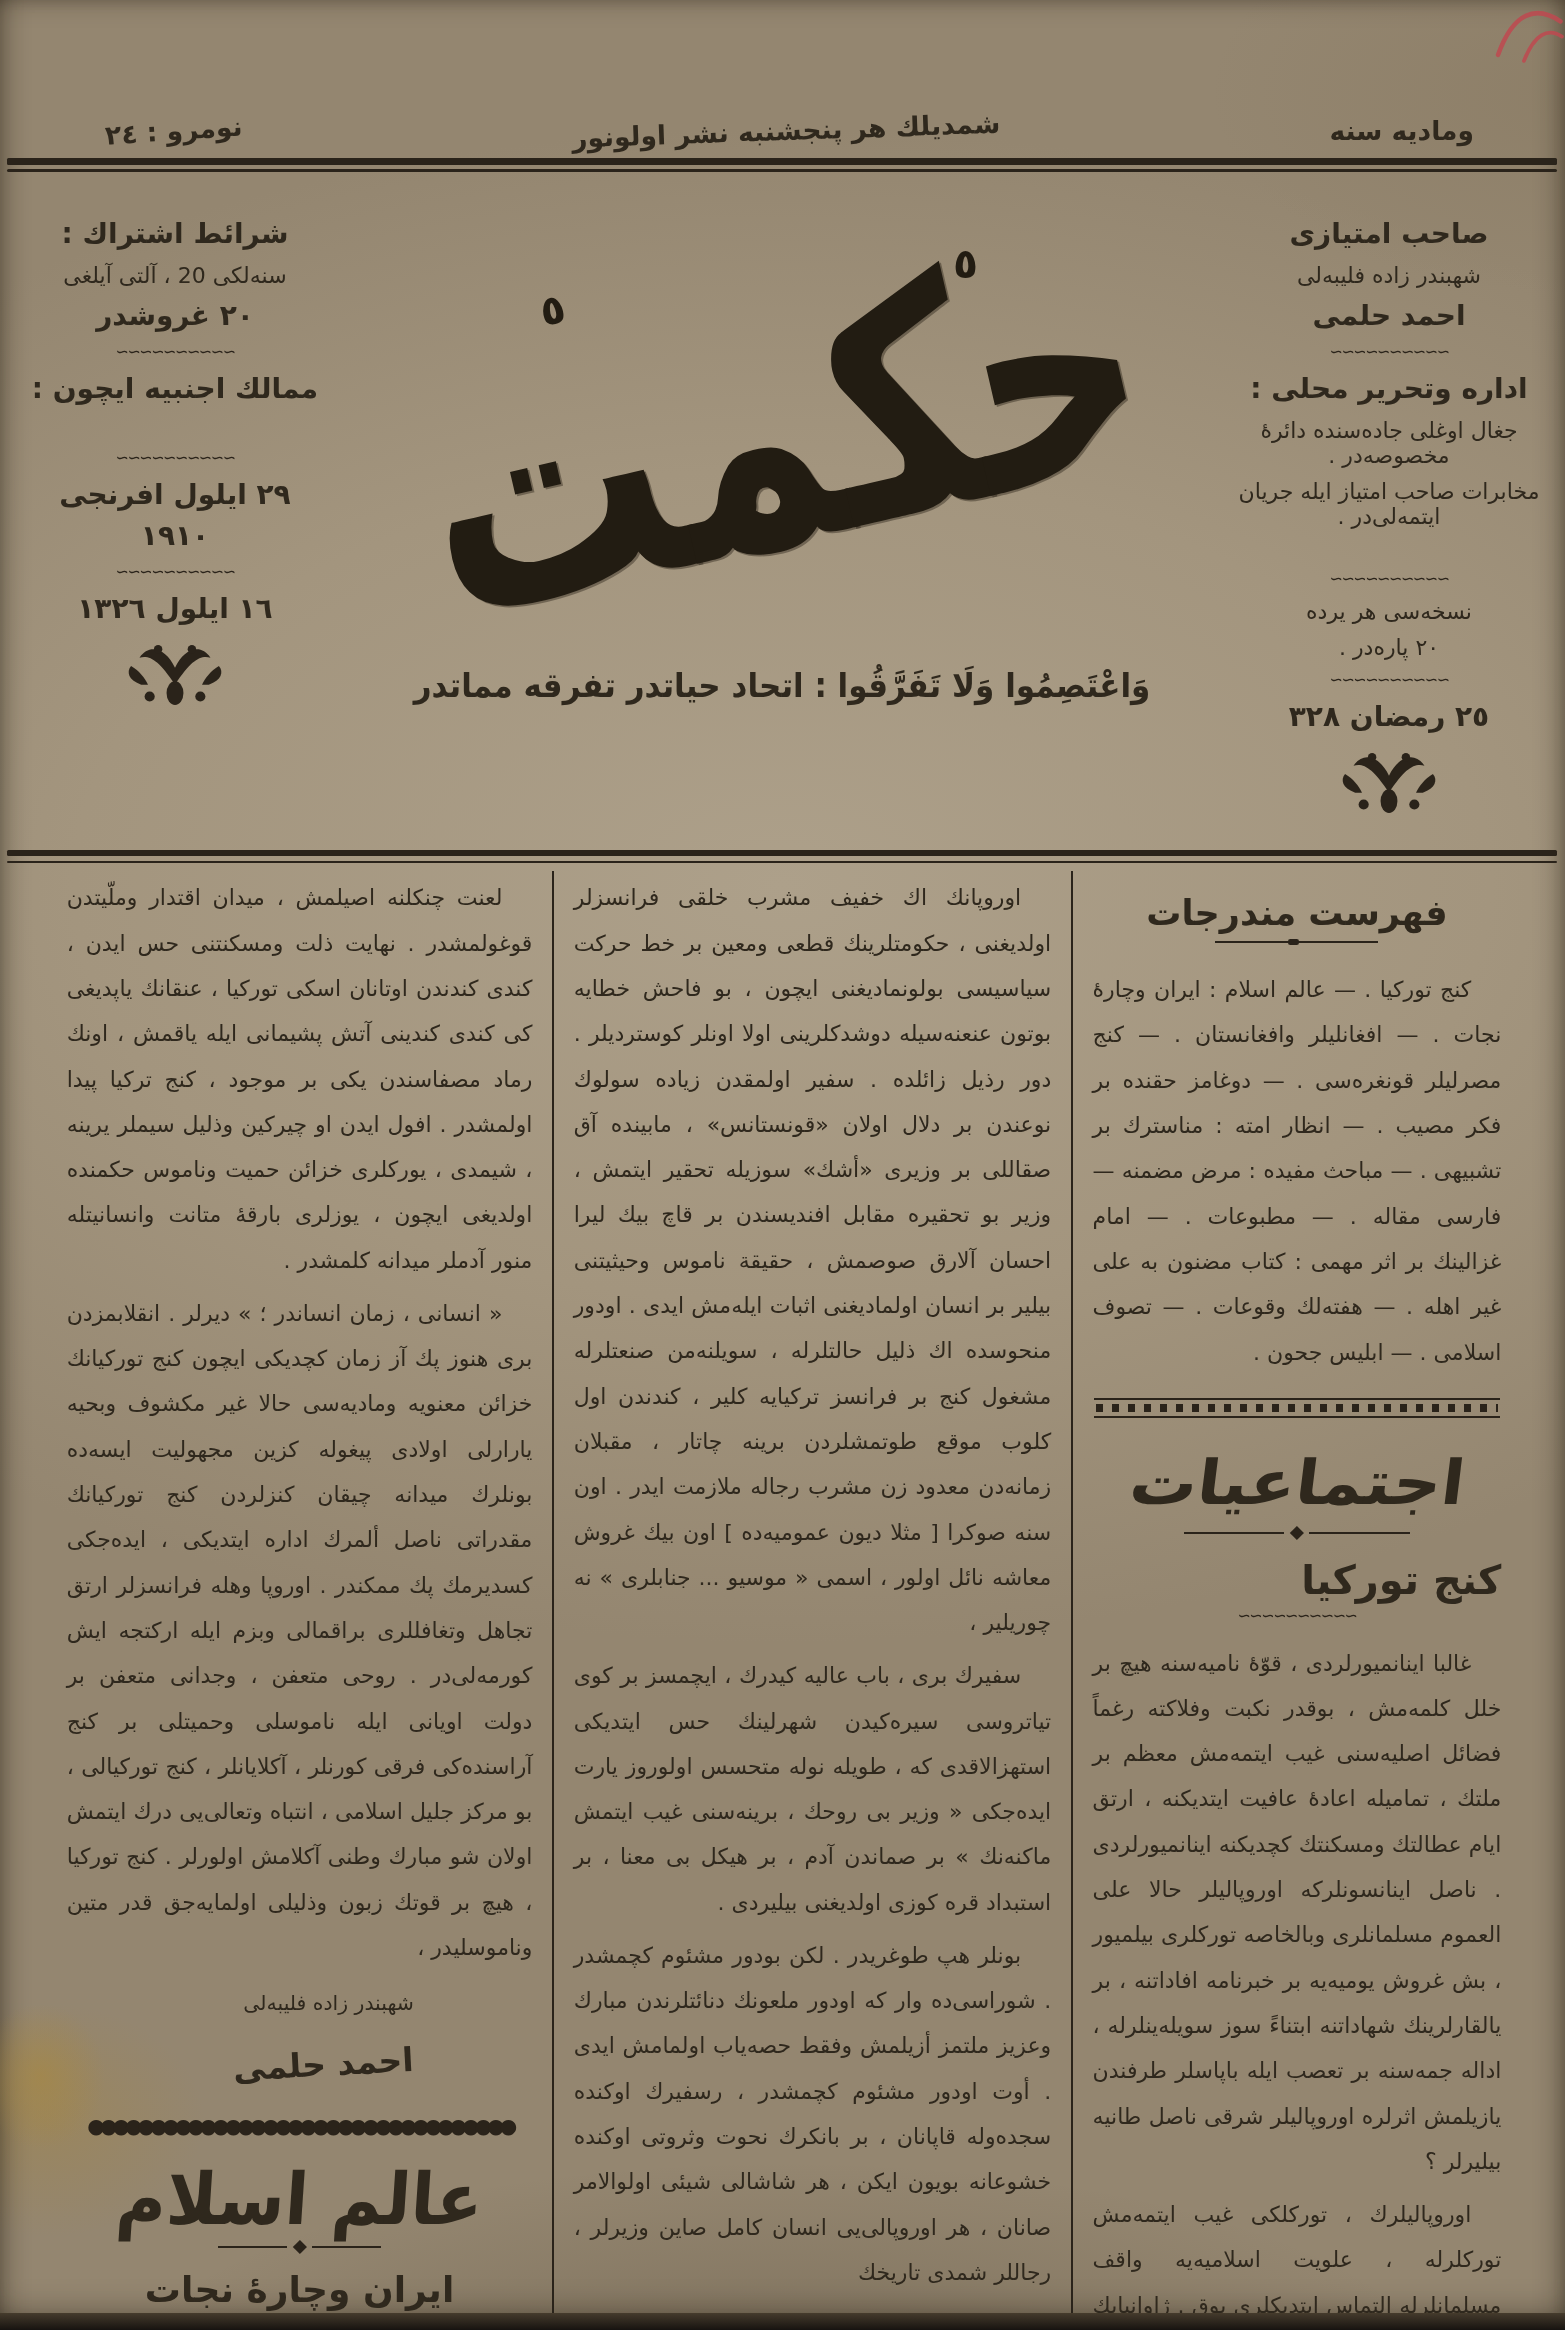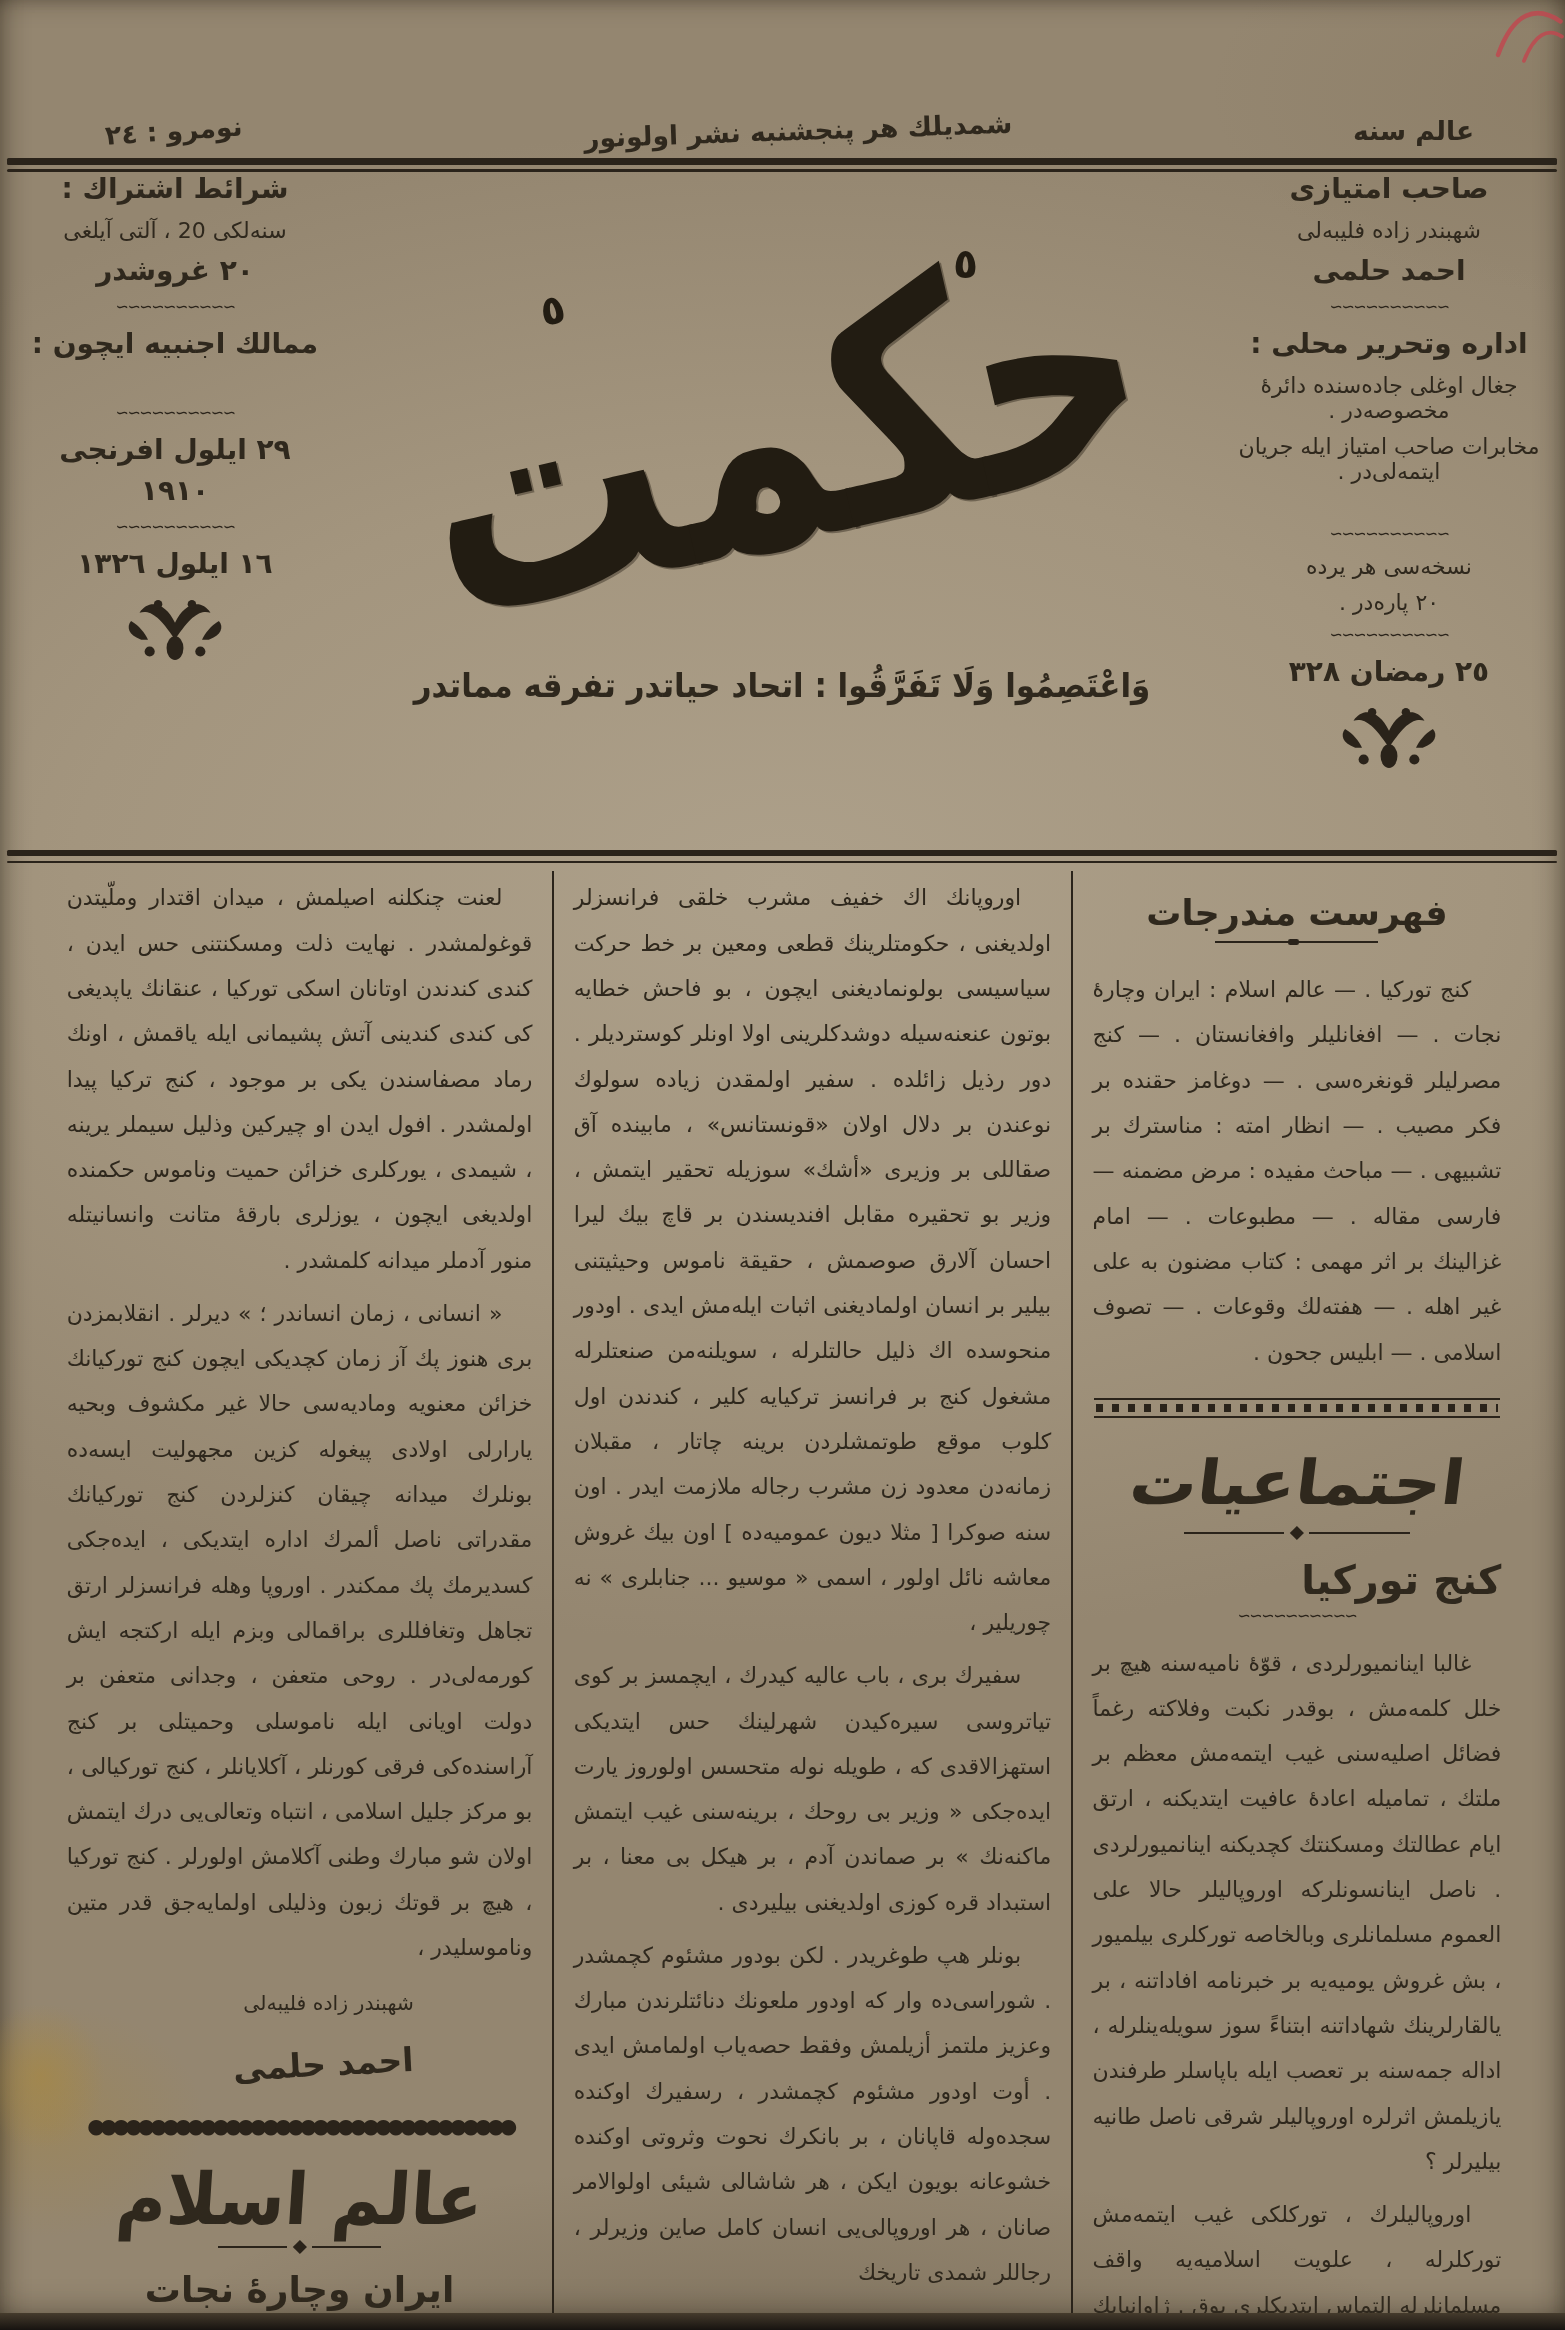--- a/index.html
+++ b/index.html
@@ -18,21 +18,21 @@
   
   .top-row{display:flex;justify-content:space-between;align-items:flex-end;padding:115px 91px 0 106px;}
   .top-row .cell{font-size:26.5px;font-weight:bold;letter-spacing:0.8px;}
   .cell-issue{transform:rotate(-4deg);}
   .cell-pub{transform:rotate(-2deg);}
   .rule{margin:12px 7.6px 0;}
   .rule .thick{height:6.8px;background:#2a231a;border-radius:1.5px;}
   .rule .thin{height:2.3px;background:#2a231a;margin-top:4.5px;border-radius:1.5px;}
   
   .masthead{display:flex;min-height:666px;align-items:stretch;}
-  .m-col{width:352px;text-align:center;box-sizing:border-box;}
+  .m-col{width:352px;text-align:center;padding-top:45px;box-sizing:border-box;}
   .m-center{flex:1;display:flex;flex-direction:column;align-items:center;justify-content:flex-start;position:relative;}
   .m-col .t1{font-size:28px;font-weight:bold;margin:0 0 13.6px;}
   .m-col .t2{font-size:22px;margin:0 0 10.6px;}
   .m-col .t3{font-size:28px;font-weight:bold;margin:0 0 7.6px;}
   .m-col .gap{height:19.7px;}
   .wavy{font-size:16px;letter-spacing:-1.5px;line-height:1;margin:12px auto;color:#2a231a;}
   .calli{height:522px;display:flex;align-items:center;justify-content:center;overflow:visible;}
   .calli .word{font-size:223px;font-weight:bold;line-height:1;color:#221c12;letter-spacing:-9px;transform:rotate(-13deg) scale(1.08,1.42);text-shadow:1.5px 1.5px 0 rgba(34,28,18,.4);}
   .flour{position:absolute;font-size:41px;font-weight:bold;color:#221c12;}
   .f1{top:68px;right:235px;}
@@ -71,21 +71,21 @@
   .bottom-edge{position:absolute;left:0;right:0;bottom:0;height:16.7px;background:linear-gradient(#45engage 0,#171310 100%);background:linear-gradient(#453b2c 0,#171310 100%);}
   .red-mark{position:absolute;top:0;right:0;opacity:.85;}
   .stain{position:absolute;width:129px;height:144px;left:-23px;bottom:182px;border-radius:50%;background:radial-gradient(closest-side,rgba(170,136,58,.5),rgba(170,136,58,0));}
 </style>
 </head>
 <body>
 
 <div class="page">
 
   <div class="top-row">
-    <div class="cell cell-year">عالم سنه</div>
+    <div class="cell cell-year">وماديه سنه</div>
     <div class="cell cell-pub">شمديلك هر پنجشنبه نشر اولونور</div>
     <div class="cell cell-issue">نومرو : ٢٤</div>
   </div>
   <div class="rule">
       <div class="thick"></div>
       <div class="thin"></div>
     </div>
 
   <div class="masthead">
 

